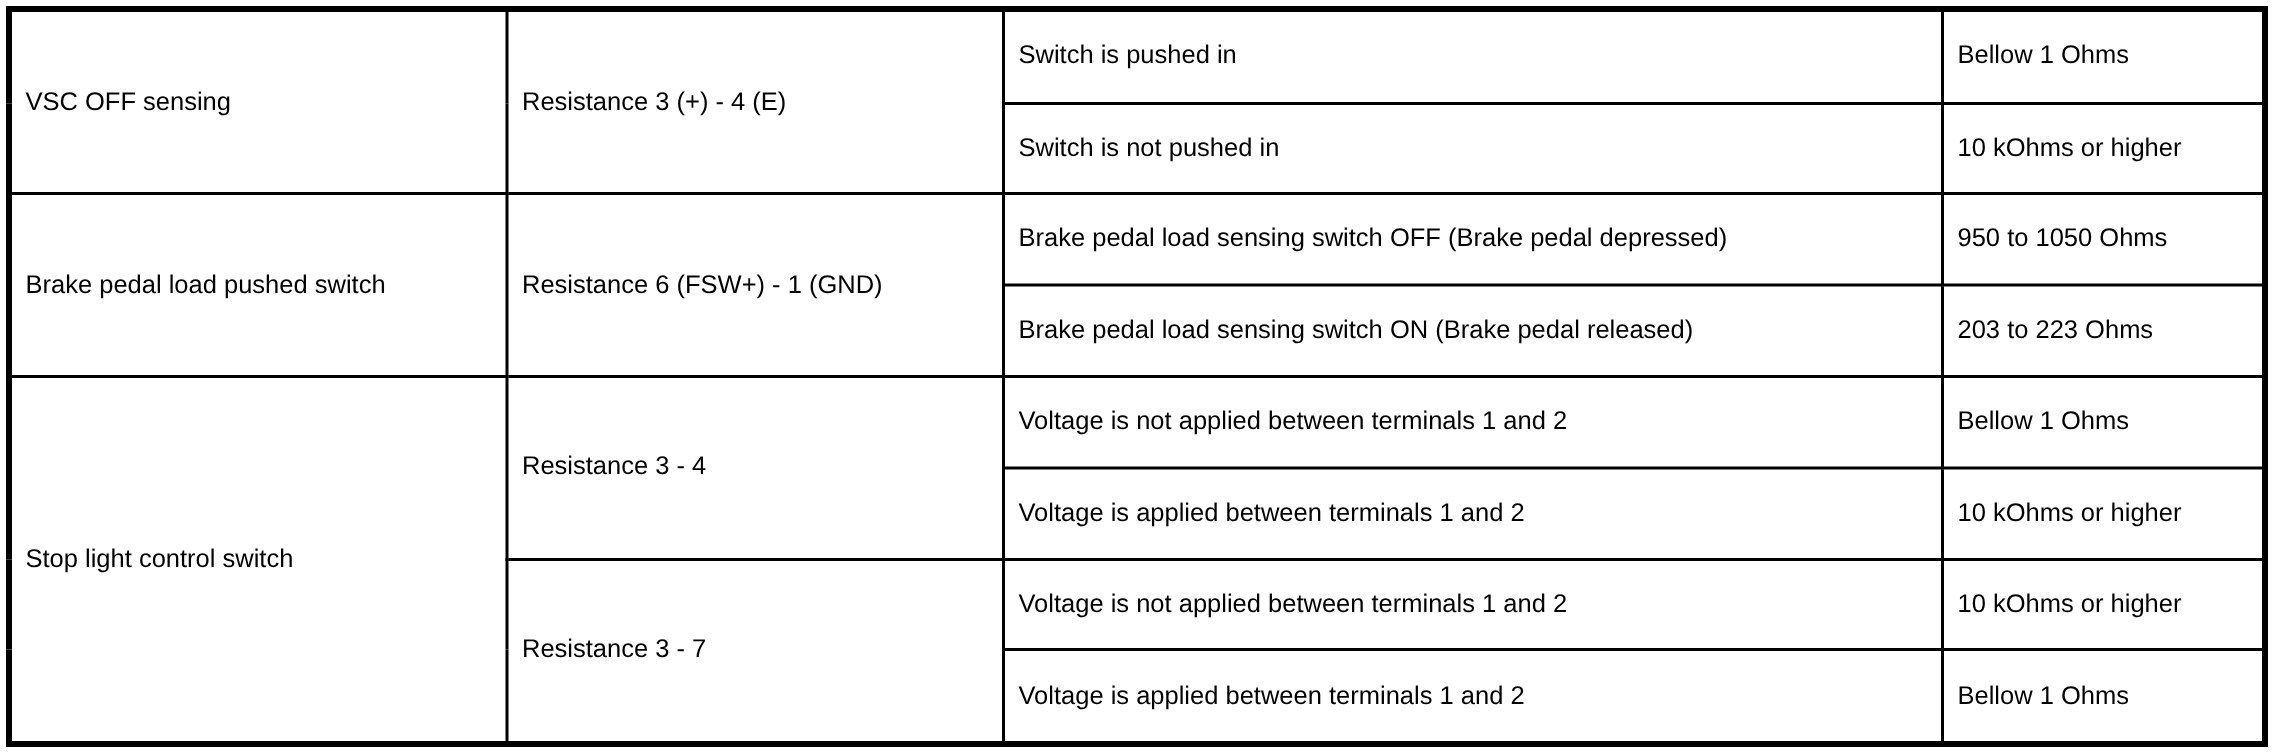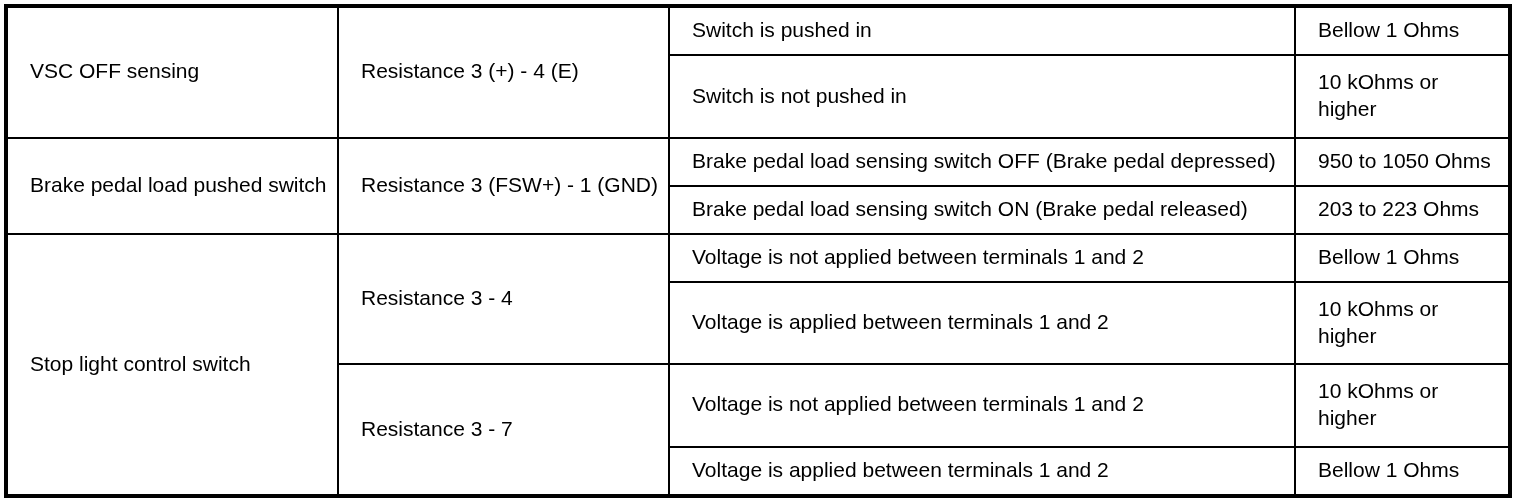--- a/index.html
+++ b/index.html
@@ -32,23 +32,23 @@
   }
 
   table.spec-table col.c-component { width: 332px; }
   table.spec-table col.c-measure   { width: 331px; }
   table.spec-table col.c-condition { width: 626px; }
   table.spec-table col.c-spec      { width: 215px; }
 
   table.spec-table td {
     border: 2px solid #000000;
     vertical-align: middle;
-    font-size: 21px;
+    font-size: 17px;
     line-height: 1.28;
-    padding: 4px 9px 5px 22px;
+    padding: 4px 9px 5px 9px;
     box-sizing: border-box;
     word-wrap: break-word;
   }
 
   
   td.group-top {
     border-top: 3px solid #000000;
   }
 
   td.cell-component,
@@ -83,21 +83,21 @@
         <td class="cell-condition tight">Switch is pushed in</td>
         <td class="cell-spec tight">Bellow 1 Ohms</td>
       </tr>
       <tr>
         <td class="cell-condition">Switch is not pushed in</td>
         <td class="cell-spec">10 kOhms or higher</td>
       </tr>
 
       <tr>
         <td class="cell-component group-top" rowspan="2">Brake pedal load pushed switch</td>
-        <td class="cell-measure group-top" rowspan="2">Resistance 3 (FSW+) - 1 (GND)</td>
+        <td class="cell-measure group-top" rowspan="2">Resistance 6 (FSW+) - 1 (GND)</td>
         <td class="cell-condition group-top">Brake pedal load sensing switch OFF (Brake pedal depressed)</td>
         <td class="cell-spec group-top">950 to 1050 Ohms</td>
       </tr>
       <tr>
         <td class="cell-condition">Brake pedal load sensing switch ON (Brake pedal released)</td>
         <td class="cell-spec">203 to 223 Ohms</td>
       </tr>
 
       <tr>
         <td class="cell-component group-top" rowspan="4">Stop light control switch</td>

